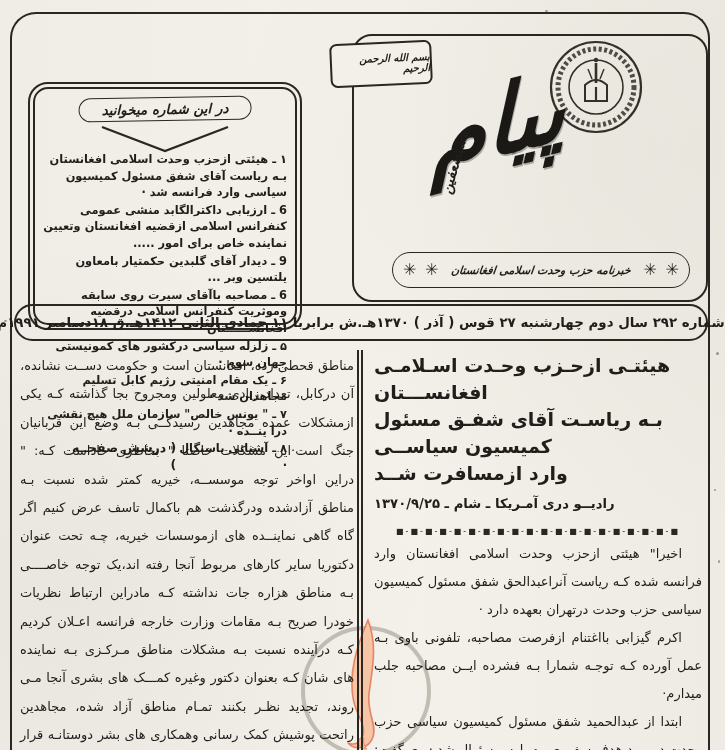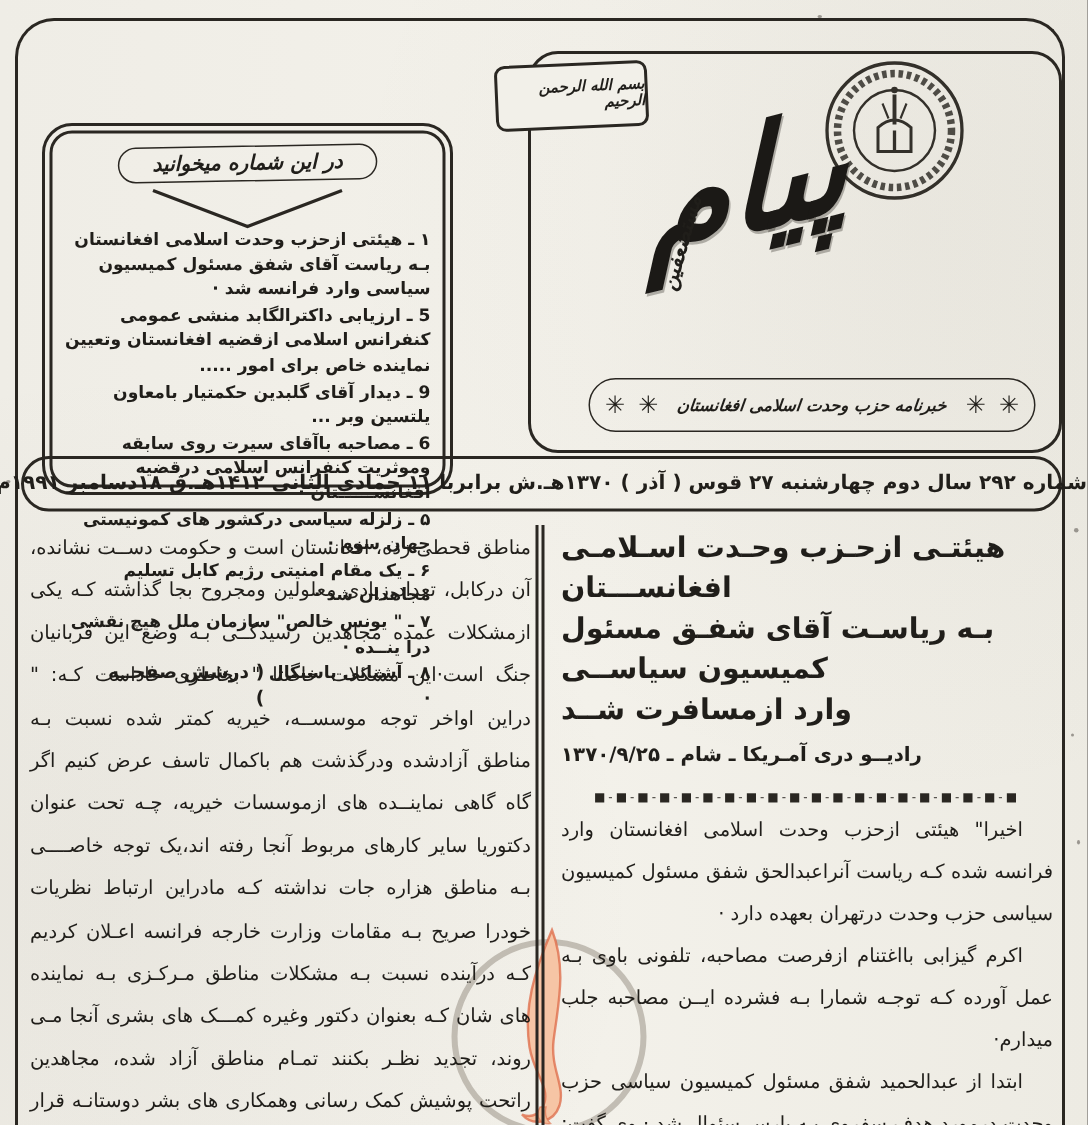--- a/index.html
+++ b/index.html
@@ -151,21 +151,21 @@
 <div class="issue-box-outer">
   <div class="issue-box-inner">
     <div class="issue-label">در این شماره میخوانید</div>
     <div class="issue-arrow">
       <svg width="150" height="30" viewBox="0 0 150 30" xmlns="http://www.w3.org/2000/svg">
         <polyline points="12,2 75,26 138,2" fill="none" stroke="#2a2722" stroke-width="2.2"></polyline>
       </svg>
     </div>
     <div class="issue-list">
       <div class="issue-item">۱ ـ هیئتی ازحزب وحدت اسلامی افغانستان بـه ریاست آقای شفق مسئول کمیسیون سیاسی وارد فرانسه شد ·</div>
-      <div class="issue-item">5 ـ ارزیابی داکترالگابد منشی عمومی کنفرانس اسلامی ازقضیه افغانستان وتعیین نماینده خاص برای امور .....</div>
+      <div class="issue-item">6 ـ ارزیابی داکترالگابد منشی عمومی کنفرانس اسلامی ازقضیه افغانستان وتعیین نماینده خاص برای امور .....</div>
       <div class="issue-item">9 ـ دیدار آقای گلبدین حکمتیار بامعاون یلتسین وبر ...</div>
       <div class="issue-item">6 ـ مصاحبه باآقای سیرت روی سابقه وموثریت کنفرانس اسلامی درقضیه افغانســــــتان ·</div>
       <div class="issue-item">۵ ـ زلزله سیاسی درکشور های کمونیستی جهان سوم ·</div>
       <div class="issue-item">۶ ـ یک مقام امنیتی رژیم کابل تسلیم مجاهدان شد ·</div>
       <div class="issue-item">۷ ـ " یونس خالص" سازمان ملل هیچ نقشی درا ینــده ·</div>
       <div class="issue-item issue-last">
         <span>۸ ـ آشنائی باسنگال ·</span>
         <span class="pages-note">( درشش صفحــه )</span>
       </div>
     </div>

